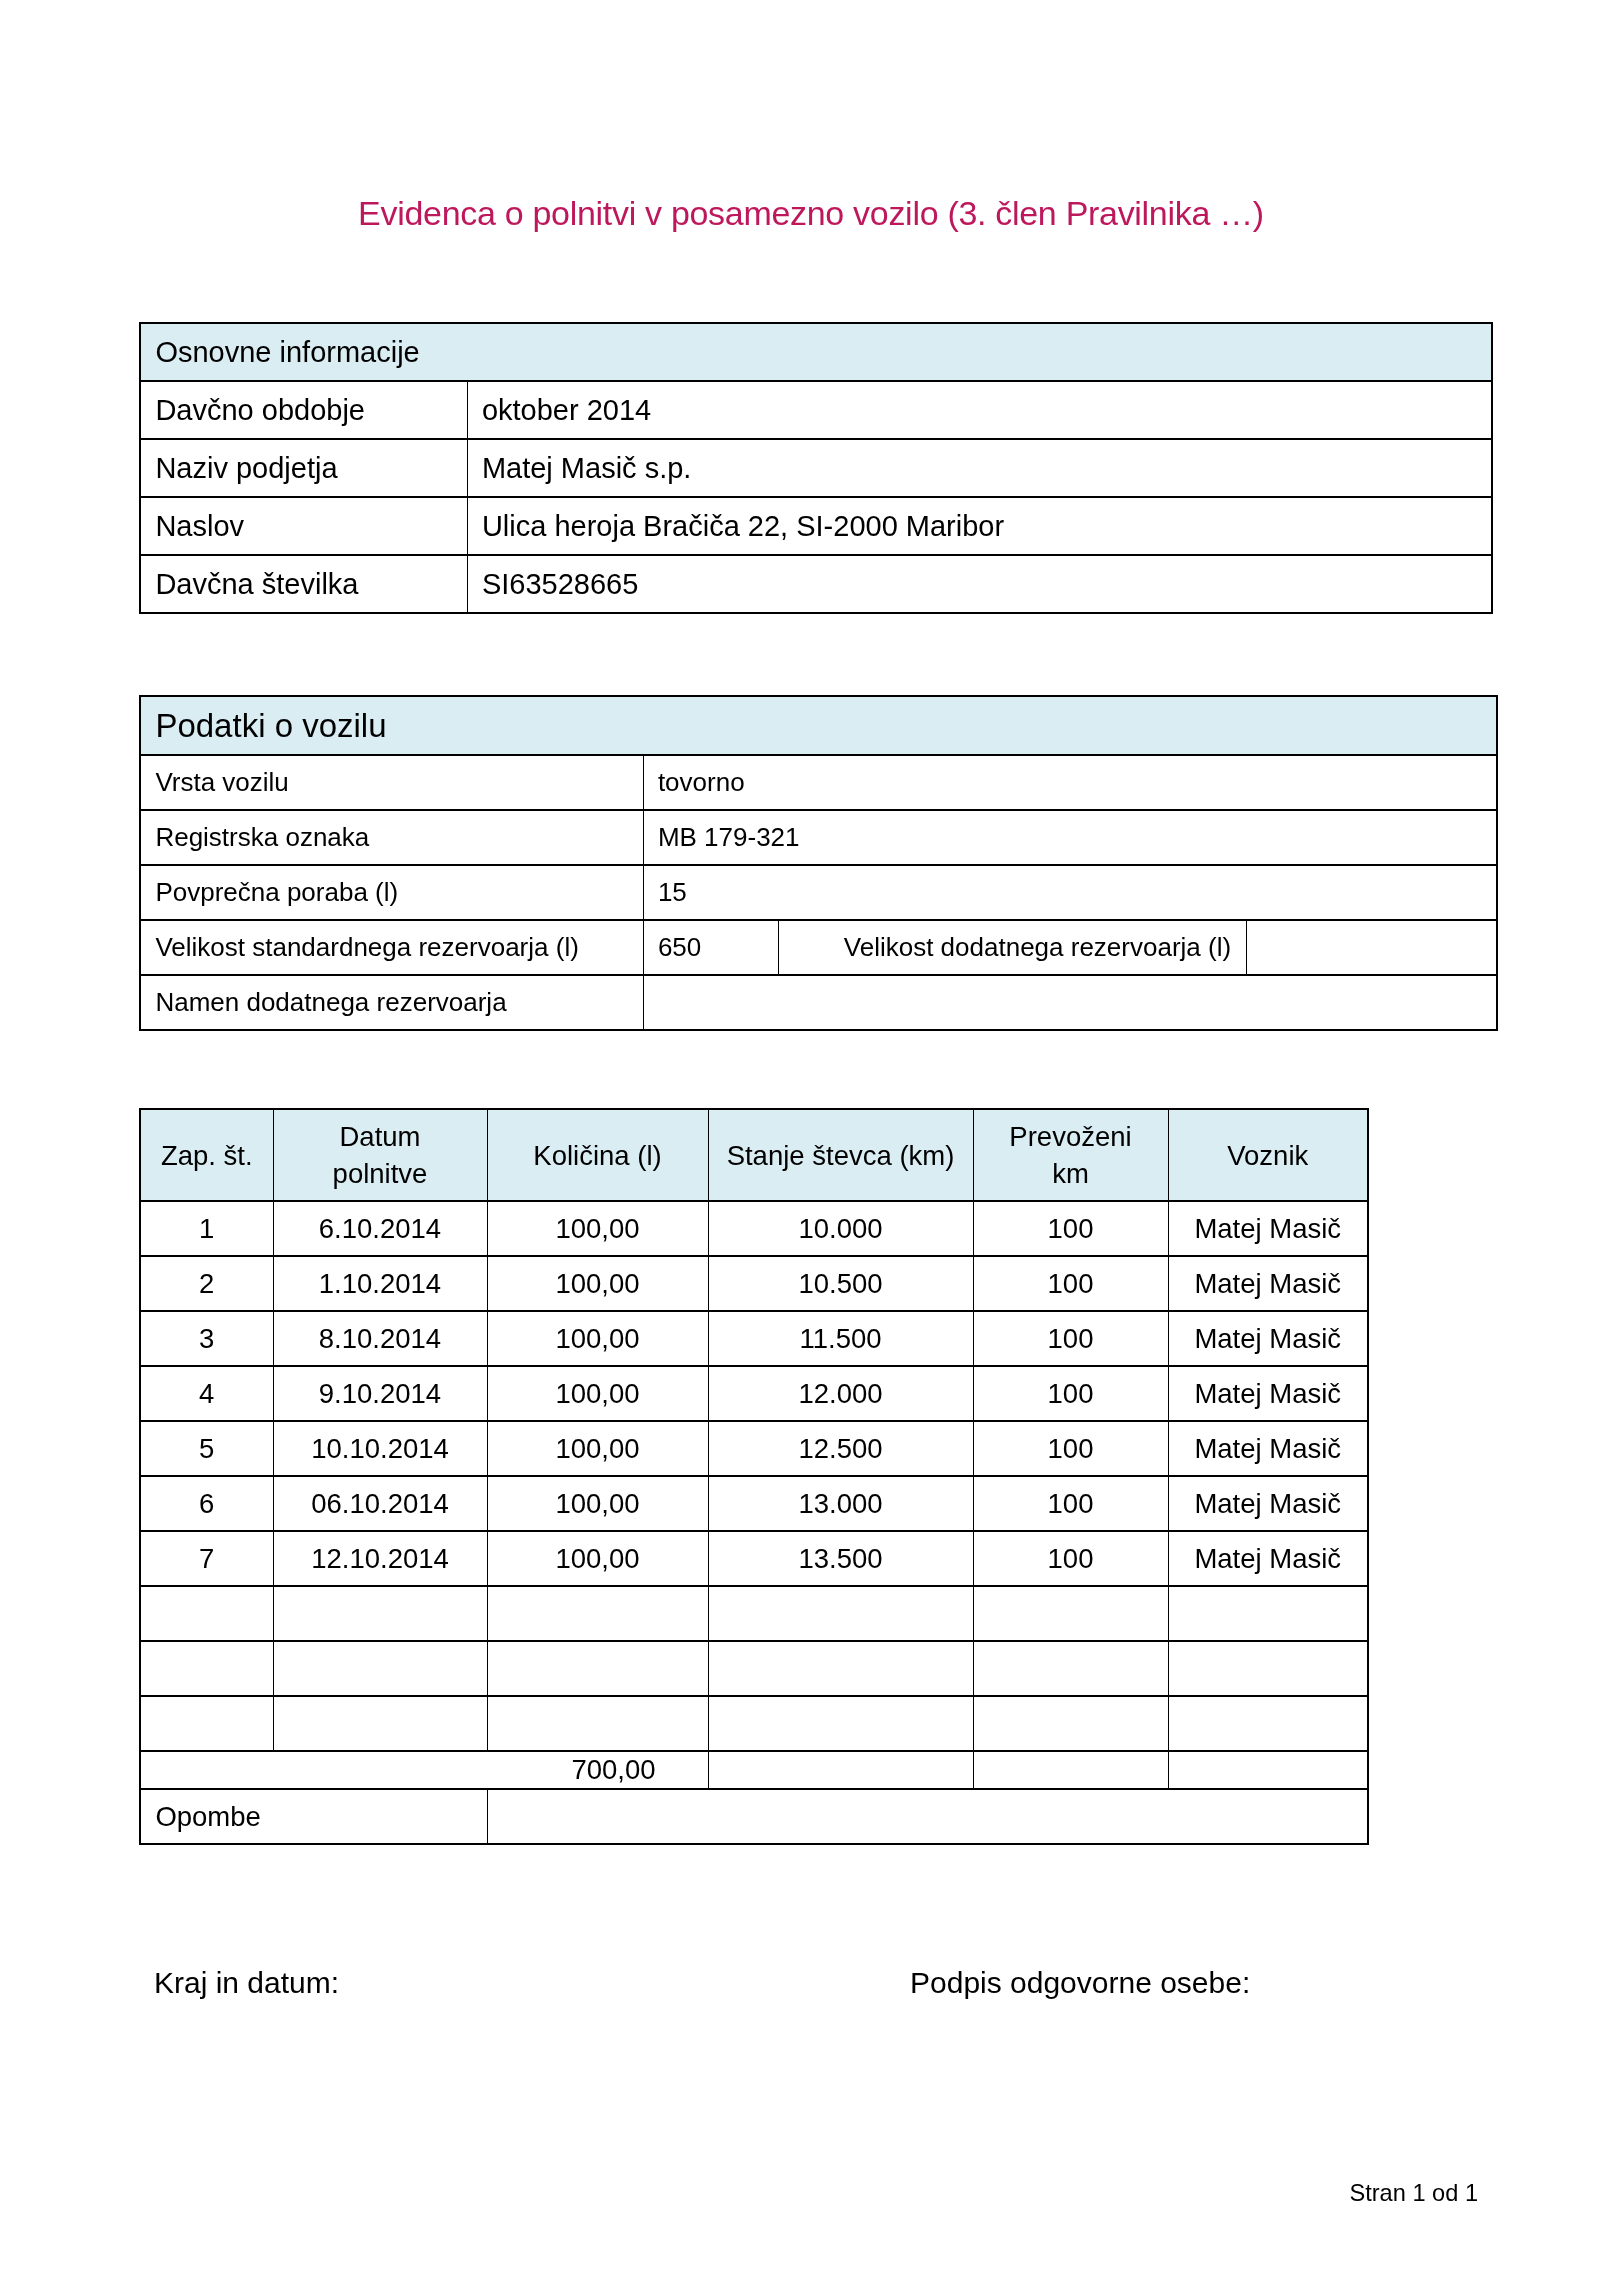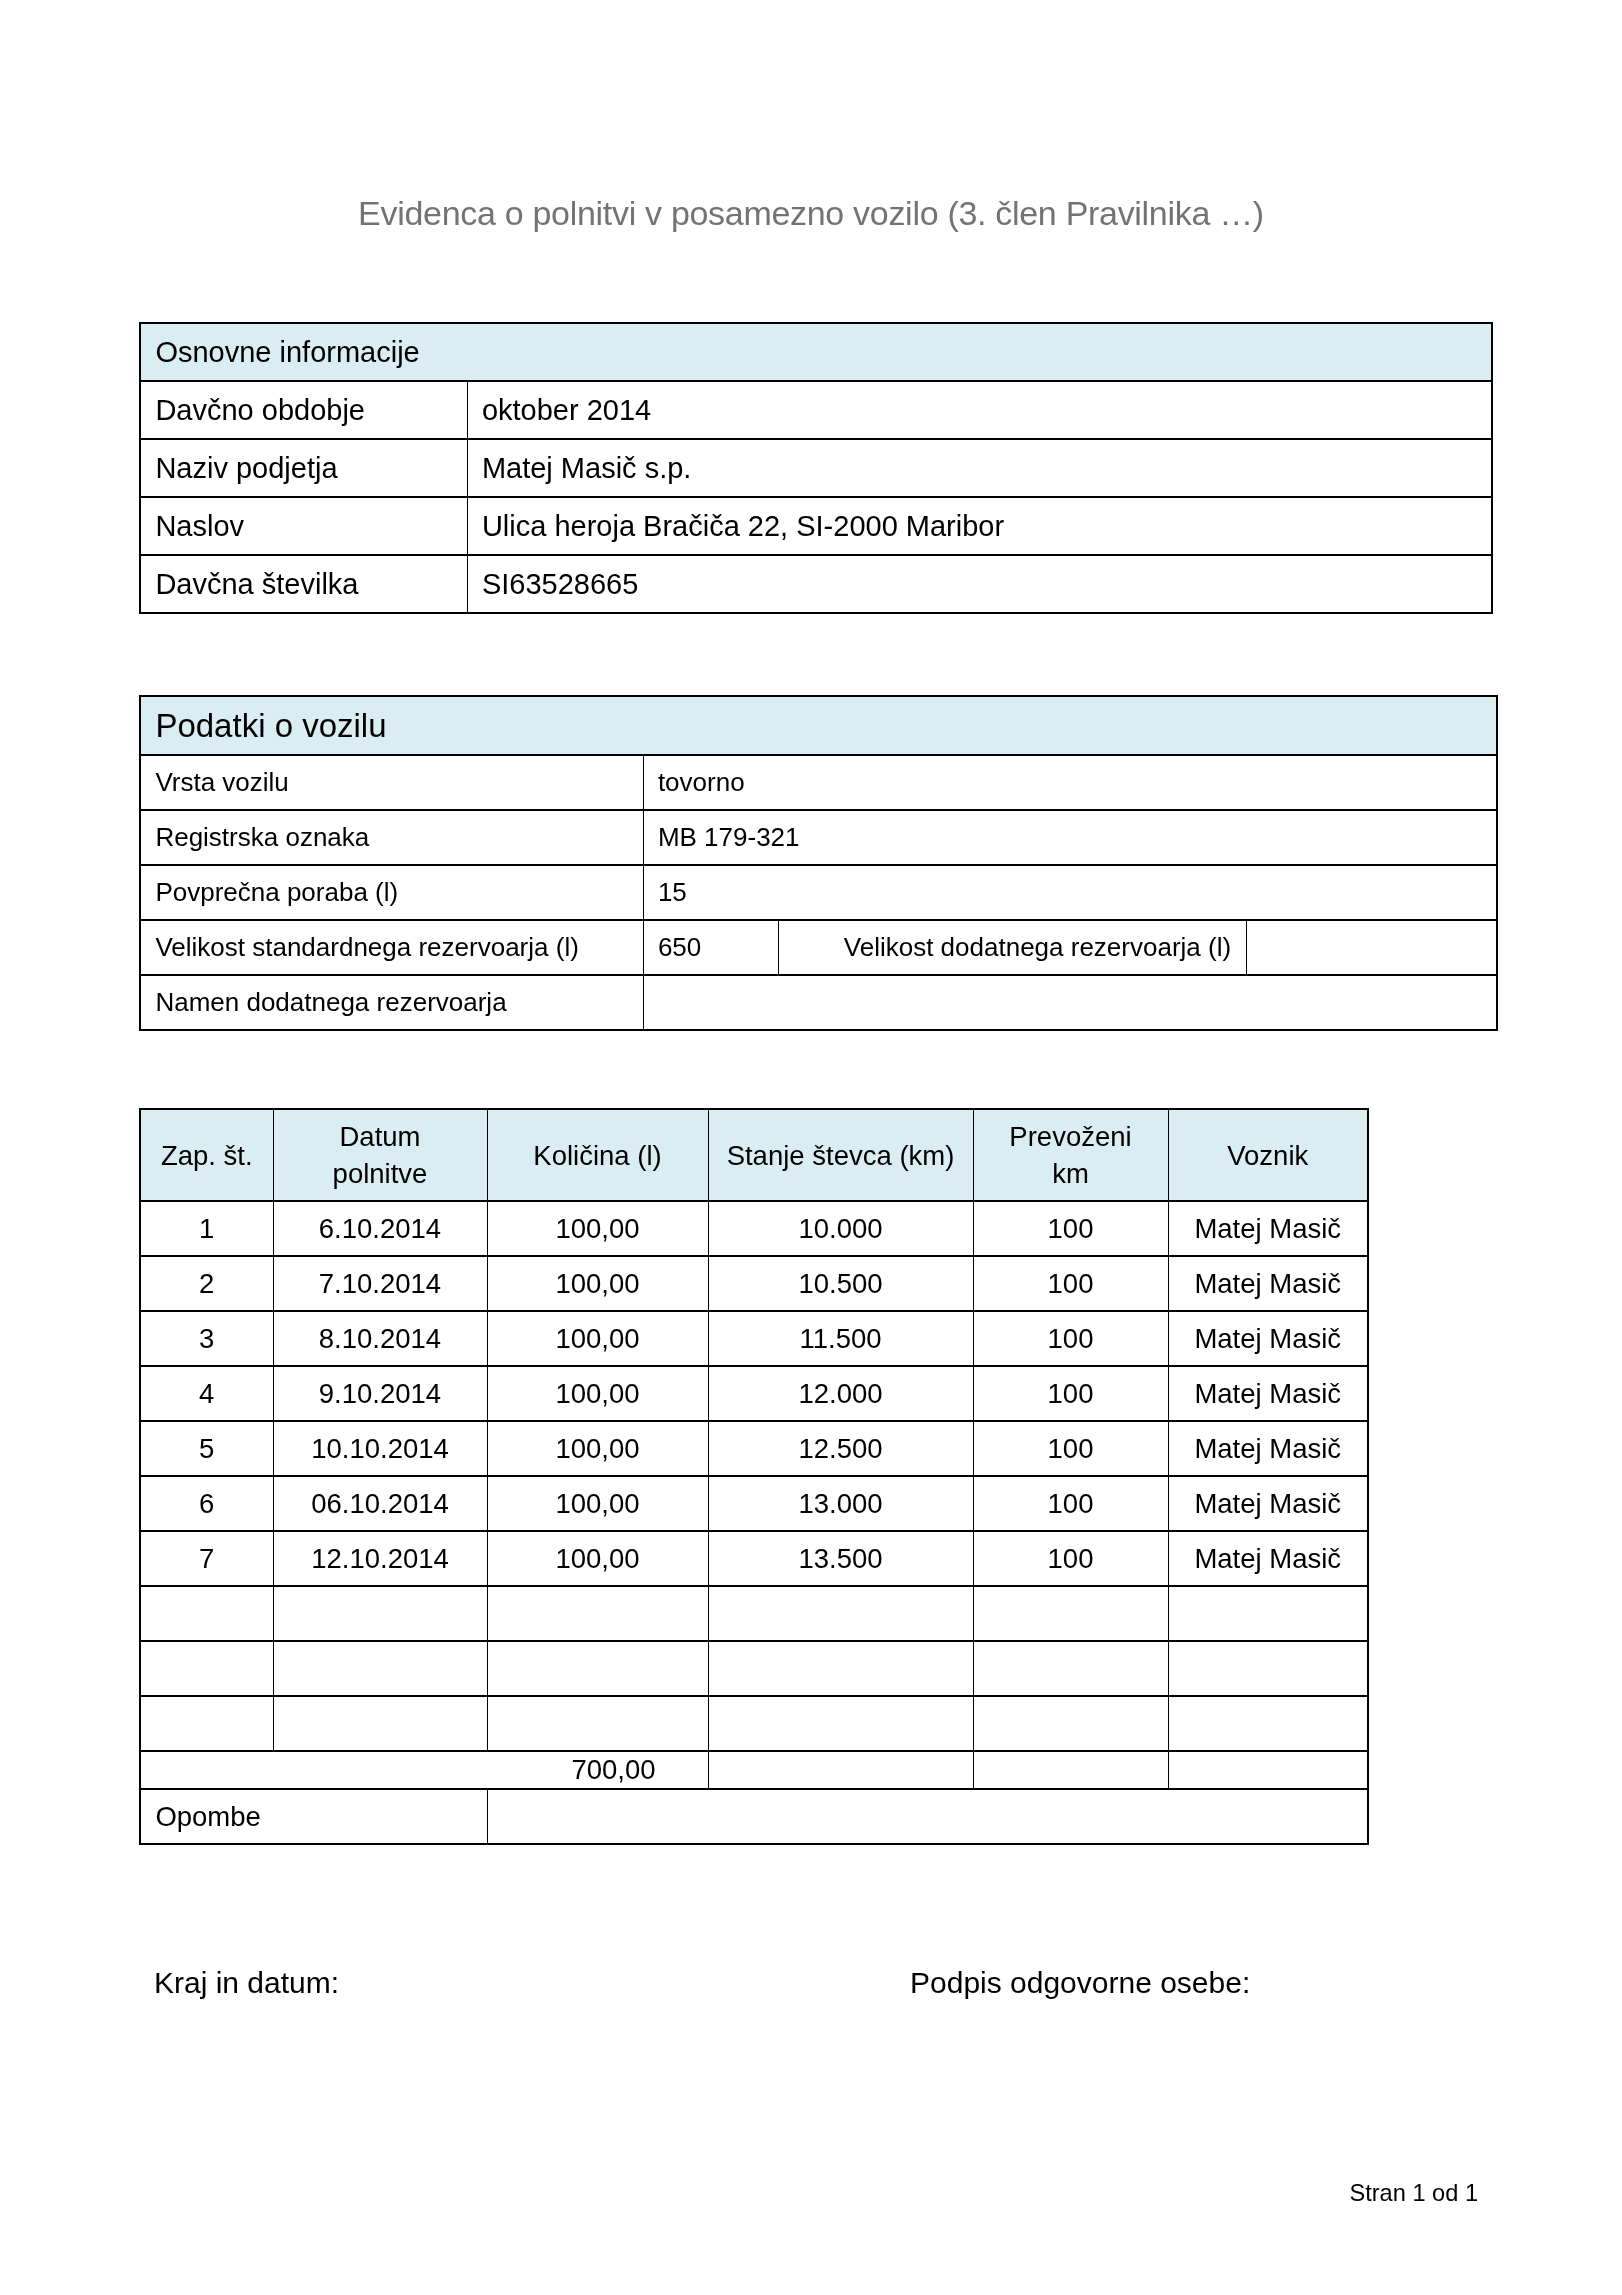--- a/index.html
+++ b/index.html
@@ -1,19 +1,19 @@
 <!DOCTYPE html>
 <html style="font-size:10.5px"><head>
 <meta charset="utf-8">
 <style>
   html, body { margin: 0; padding: 0; background: #ffffff; }
   body { width: 1622px; height: 2295px; position: relative; overflow: hidden;
          font-family: "Liberation Sans", "DejaVu Sans", sans-serif; color: #000; }
   .abs { position: absolute; }
-  .title { left: 0; width: 1622px; top: 194px; text-align: center; font-size: 34px; color: #737373; letter-spacing: -0.3px; }
+  .title { left: 0; width: 1622px; top: 194px; text-align: center; font-size: 34px; color: #be185d; letter-spacing: -0.3px; }
   table { position: absolute; border-collapse: collapse; table-layout: fixed; }
   td { border: 0.7px solid #000; padding: 0 14.4px; font-size: 27.5px; white-space: nowrap; overflow: hidden; box-sizing: border-box; }
   tr.thick td { border-top: 2.6px solid #000; }
   .hdr { background: #daedf3; }
   .c { text-align: center; padding: 0 3.9px; }
   .r { text-align: right; }
   #t1 { left: 139px; top: 322px; width: 1354px; border: 2px solid #000; }
   #t1 td { font-size: 29px; height: 58px; }
   #t2 { left: 139px; top: 695px; width: 1359px; border: 2px solid #000; }
   #t2 td { font-size: 26px; height: 55px; }
@@ -125,21 +125,21 @@
       <tr class="thick">
         <td class="c">1</td>
         <td class="c">6.10.2014</td>
         <td class="c">100,00</td>
         <td class="c">10.000</td>
         <td class="c">100</td>
         <td class="c">Matej Masič</td>
       </tr>
       <tr class="thick">
         <td class="c">2</td>
-        <td class="c">7.10.2014</td>
+        <td class="c">1.10.2014</td>
         <td class="c">100,00</td>
         <td class="c">10.500</td>
         <td class="c">100</td>
         <td class="c">Matej Masič</td>
       </tr>
       <tr class="thick">
         <td class="c">3</td>
         <td class="c">8.10.2014</td>
         <td class="c">100,00</td>
         <td class="c">11.500</td>

